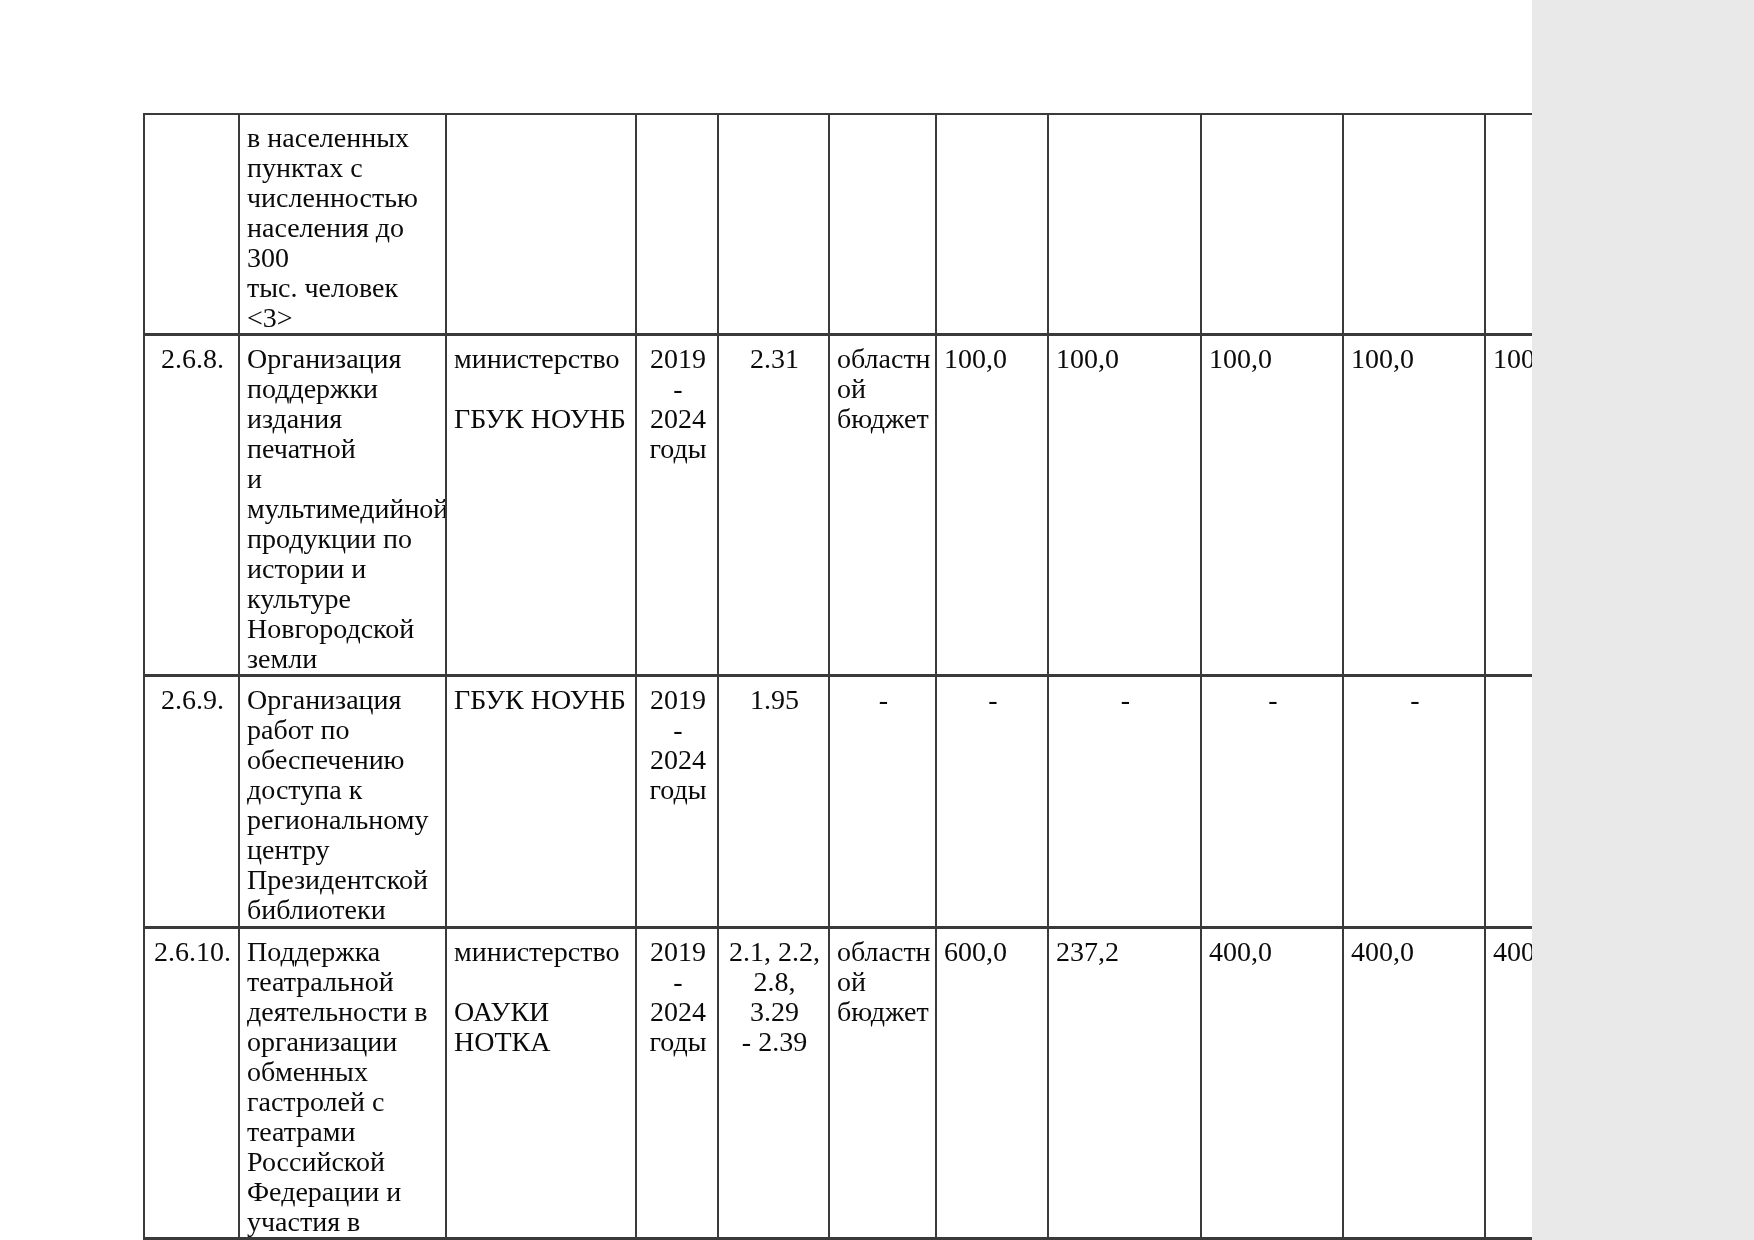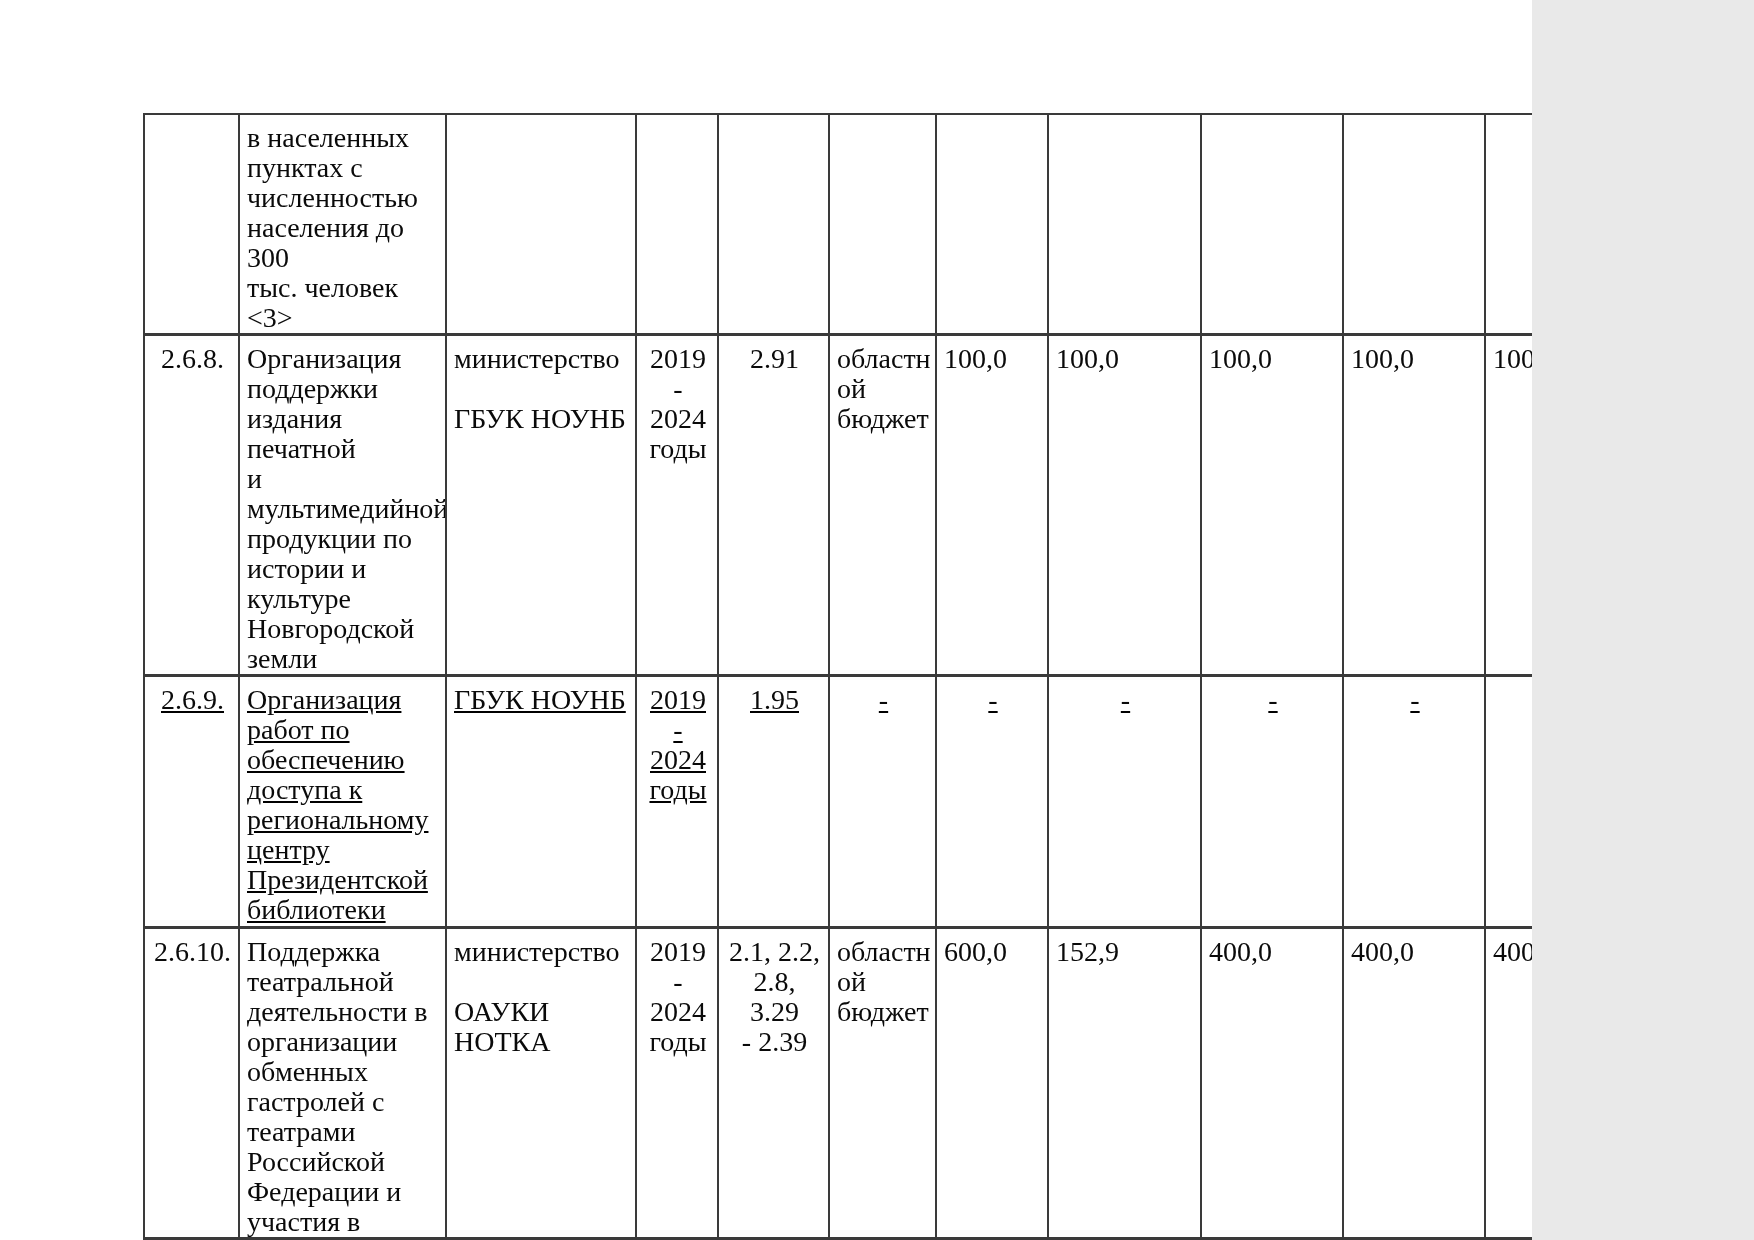--- a/index.html
+++ b/index.html
@@ -29,21 +29,21 @@
     border-bottom-width: 3px;
     vertical-align: top;
     padding: 8px 5px 0 7px;
     white-space: pre-line;
     overflow: hidden;
     color: #0a0a0a;
   }
   table.doc-table tr:first-child td { border-top-width: 2px; }
   tr.r-cont  { height: 170px; }
   tr.r-268   { height: 310px; }
-  tr.r-269   { height: 252px; text-decoration: underline; }
+  tr.r-269   { height: 252px; }
   tr.r-2610  { height: 310px; padding-left: 36px; }
   td.ac { text-align: center; }
   td.cont-desc { padding-top: 20px; }
 </style>
 </head>
 <body>
 
 <div class="page">
   <table class="doc-table">
     <colgroup>
@@ -92,21 +92,21 @@
 истории и
 культуре
 Новгородской
 земли</td>
         <td>министерство
 
 ГБУК НОУНБ</td>
         <td class="ac">2019 -
 2024
 годы</td>
-        <td class="ac">2.91</td>
+        <td class="ac">2.31</td>
         <td>областн
 ой
 бюджет</td>
         <td>100,0</td>
         <td>100,0</td>
         <td>100,0</td>
         <td>100,0</td>
         <td>100,0</td>
         <td>100,0</td>
       </tr>
@@ -154,21 +154,21 @@
         <td class="ac">2019 -
 2024
 годы</td>
         <td class="ac">2.1, 2.2,
 2.8, 3.29
 - 2.39</td>
         <td>областн
 ой
 бюджет</td>
         <td>600,0</td>
-        <td>152,9</td>
+        <td>237,2</td>
         <td>400,0</td>
         <td>400,0</td>
         <td>400,0</td>
         <td>600,0</td>
       </tr>
 
     </tbody>
   </table>
 </div>
 

